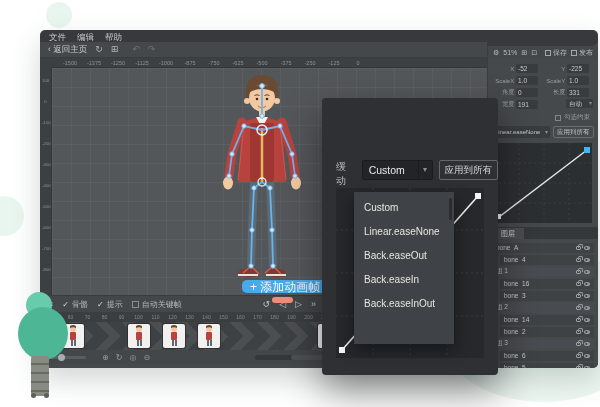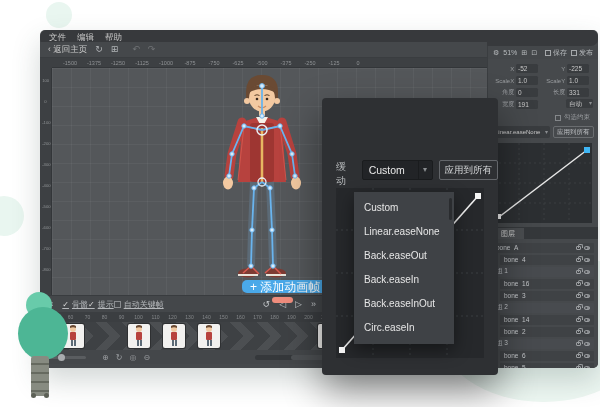--- a/index.html
+++ b/index.html
@@ -260,21 +260,21 @@
             <circle cx="70" cy="160" r="2.2"></circle>
             <circle cx="71" cy="196" r="2.2"></circle>
         </g>
       </svg>
       <button id="add-frame">+ 添加动画帧</button>
     </div>
 
     <div id="timeline">
       <div id="tl-toolbar">
         <span class="tb-ico">≡</span>
-        <span style="display:flex;text-decoration:underline;">
+        <span style="display:flex;gap:9px;">
 
             <span class="toggle checked">
               <span class="mark"></span>
               <span>骨骼</span>
             </span>
 
             <span class="toggle checked">
               <span class="mark"></span>
               <span>提示</span>
             </span>
@@ -556,21 +556,20 @@
     </svg>
   </div>
   <div id="dlg-list">
 
     <span class="dlg-scroll"></span>
   <div class="opt">Custom</div>
       <div class="opt">Linear.easeNone</div>
       <div class="opt">Back.easeOut</div>
       <div class="opt">Back.easeIn</div>
       <div class="opt">Back.easeInOut</div>
-      <div class="opt">Circ.easeIn</div>
     </div>
 </div>
 
 <div id="plant">
   <div class="p-top"></div>
   <div class="p-main"></div>
   <div class="trunk"></div>
 </div>
 
 </body></html>

